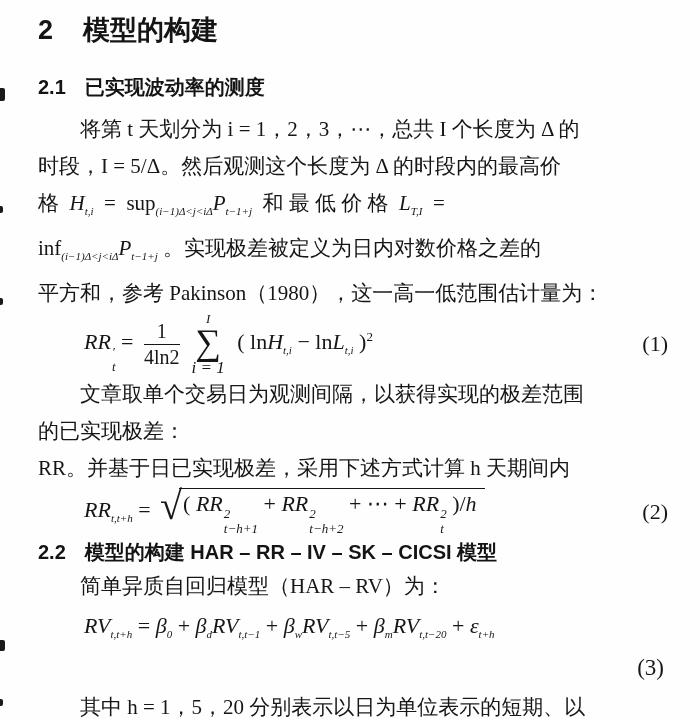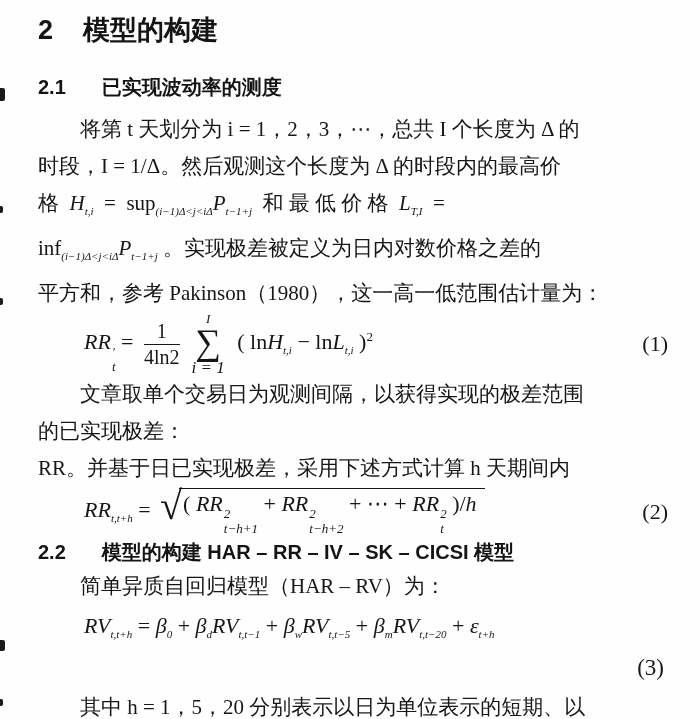--- a/index.html
+++ b/index.html
@@ -4,21 +4,21 @@
 <style>
   html,body{margin:0;padding:0;background:#ffffff;}
   body{width:700px;height:719px;overflow:hidden;
        font-family:"Liberation Serif","DejaVu Serif",serif;color:#161616;}
   .page{position:relative;width:700px;height:719px;box-sizing:border-box;
         padding:8px 24px 0 38px;background:#fefefe;overflow:hidden;}
 
   .h-main{display:flex;gap:30px;align-items:baseline;
           font-family:"Liberation Sans","DejaVu Sans",sans-serif;
           font-weight:700;font-size:27px;color:#141414;margin:4px 0 26px 0;}
-  .h-sub{display:flex;gap:36px;align-items:baseline;
+  .h-sub{display:flex;gap:19px;align-items:baseline;
          font-family:"Liberation Sans","DejaVu Sans",sans-serif;
          font-weight:700;font-size:20px;color:#141414;margin:0 0 10px 0;}
   .h-sub.tight{margin:2px 0 2px 0;}
 
   .line{font-size:21px;line-height:37px;white-space:pre;}
   .indent{padding-left:42px;}
 
   .it{font-style:italic;}
   .rm{font-style:normal;}
   .cn{font-style:normal;}
@@ -71,21 +71,21 @@
     <span>模型的构建</span>
   </div>
 
   <div class="h-sub">
     <span>2.1</span>
     <span>已实现波动率的测度</span>
   </div>
 
   <div>
     <div class="line indent">将第 t 天划分为 i = 1，2，3，⋯，总共 I 个长度为 Δ 的</div>
-    <div class="line">时段，I = 1/Δ。然后观测这个长度为 Δ 的时段内的最高价</div>
+    <div class="line">时段，I = 5/Δ。然后观测这个长度为 Δ 的时段内的最高价</div>
     <div class="line"><span class="cn">格  </span><span class="it">H<sub>t,i</sub></span><span class="rm">  =  </span><span class="rm">sup<sub>(i−1)Δ&lt;j&lt;iΔ</sub></span><span class="it">P<sub>t−1+j</sub></span><span class="cn">  和 最 低 价 格  </span><span class="it">L<sub>T,I</sub></span><span class="rm">  =</span></div>
     <div class="line"><span class="rm">inf<sub>(i−1)Δ&lt;j&lt;iΔ</sub></span><span class="it">P<sub>t−1+j</sub></span><span class="cn"> 。实现极差被定义为日内对数价格之差的</span></div>
     <div class="line">平方和，参考 Pakinson（1980），这一高一低范围估计量为：</div>
   </div>
 
   <div class="eq-row tall">
     <span class="eq-body"><span class="it">RR<span class="ss">
             <span class="ss-sup">′</span>
             <span class="ss-sub">t</span>
           </span></span><span class="rm">  =  </span><span class="frac"><span class="num">1</span><span class="den">4ln2</span></span><span class="bigop">

